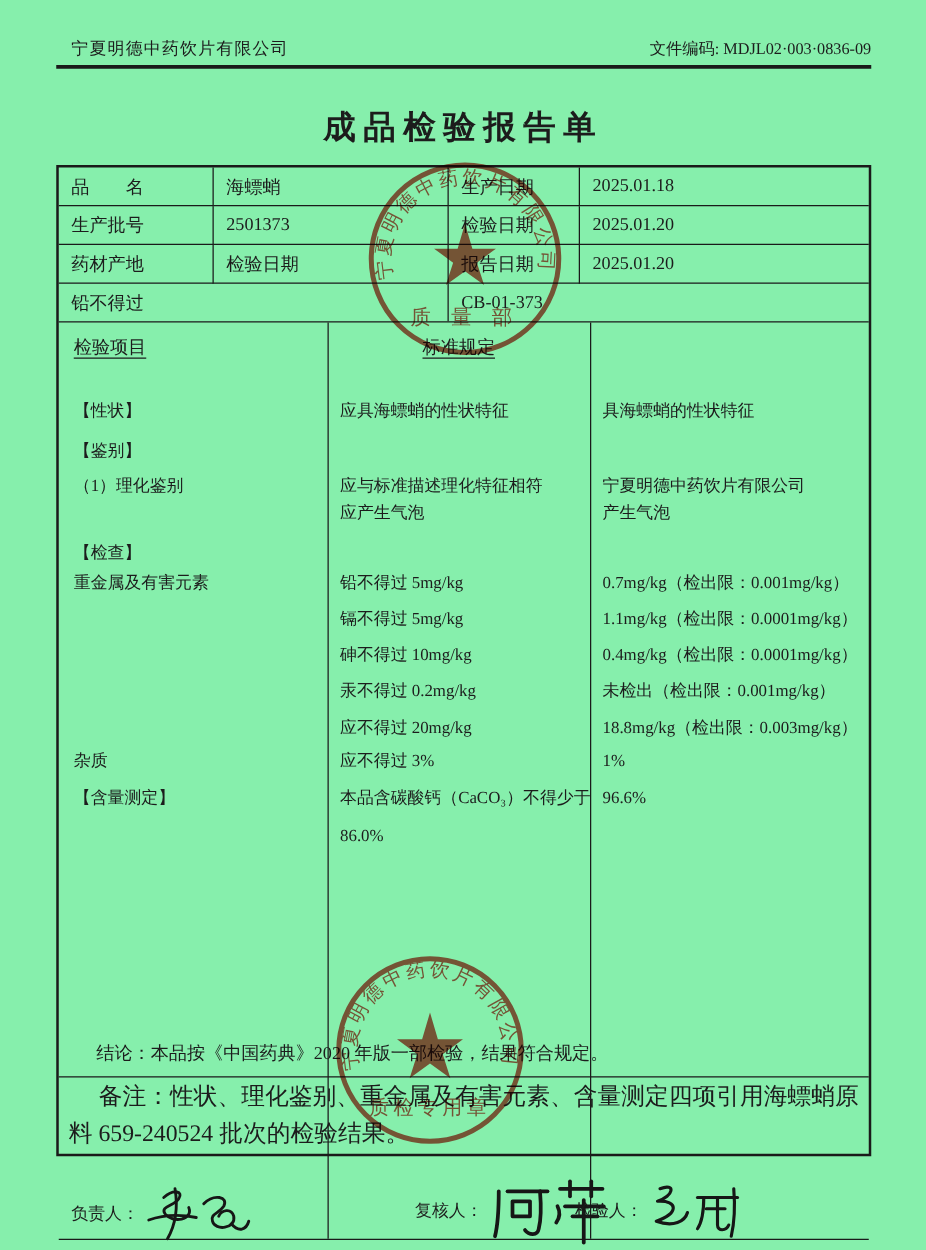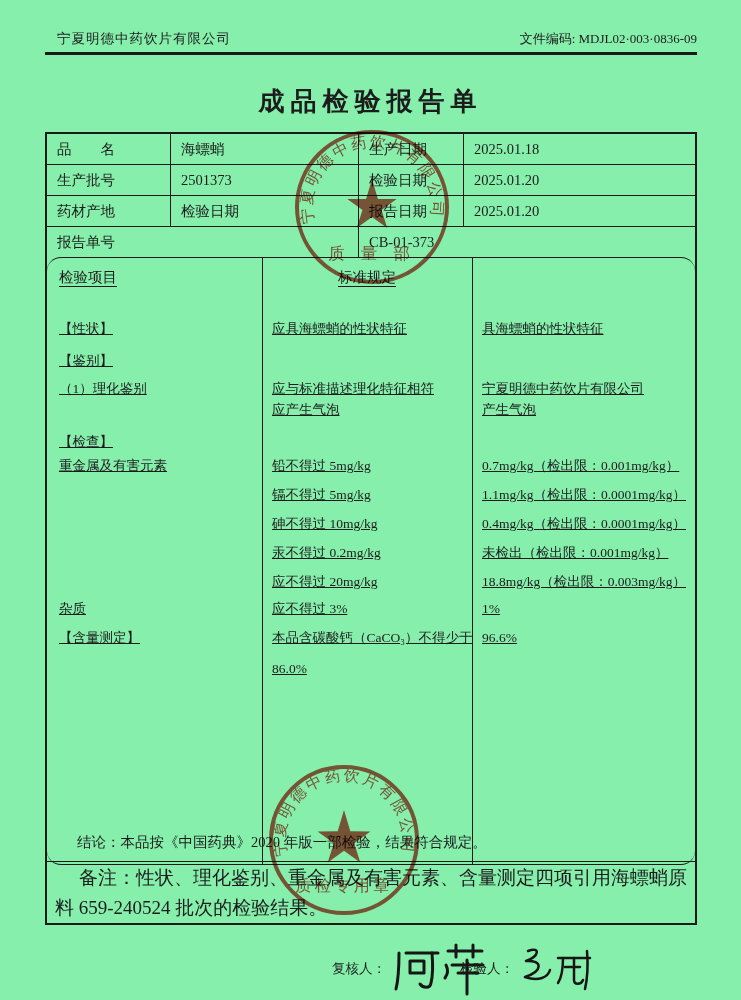--- a/index.html
+++ b/index.html
@@ -19,24 +19,24 @@
   .frame{left:45px;top:132px;width:652px;height:793px;border:2px solid #1a1a1a;box-sizing:border-box;padding-left:28px;}
   .frame .inner{position:absolute;left:0;top:0;right:0;bottom:0;}
   
   .info-row{position:absolute;left:0;width:648px;height:31px;display:grid;box-sizing:border-box;}
   .info-row.r{grid-template-columns:124px 188px 105px 1fr;}
   .info-row.span{grid-template-columns:312px 1fr;}
   .cell{box-sizing:border-box;border-right:1px solid #1a1a1a;border-bottom:1px solid #1a1a1a;
         display:flex;align-items:center;padding:0 10px;font-size:14.5px;white-space:nowrap;}
   .cell.last{border-right:none;}
   
-  .main-table{position:absolute;left:0;top:123px;width:648px;height:608px;border-bottom:1px solid #1a1a1a;box-sizing:border-box;border-radius:14px;}
+  .main-table{position:absolute;left:0;top:123px;width:648px;height:735px;border-bottom:1px solid #1a1a1a;box-sizing:border-box;}
   .vline{position:absolute;top:0;bottom:0;width:1px;background:#1a1a1a;}
   .col-h{position:absolute;top:10px;font-size:14.5px;text-decoration:underline;text-underline-offset:4px;}
-  .line-cell{position:absolute;font-size:13.5px;white-space:nowrap;line-height:17px;text-decoration:underline;}
+  .line-cell{position:absolute;font-size:13.5px;white-space:nowrap;line-height:17px;}
   
   .concl{position:absolute;left:0;top:690px;width:648px;height:38px;border-bottom:1px solid #1a1a1a;
          box-sizing:border-box;display:flex;align-items:center;font-size:14.5px;padding-left:30px;}
   .remarks{position:absolute;left:0;top:728px;width:648px;height:61px;box-sizing:border-box;
            font-size:19px;line-height:30px;padding:1px 8px 0 8px;text-indent:24px;}
   
   .sigrow{left:45px;top:938px;width:652px;height:56px;}
   .siggroup{position:absolute;display:flex;align-items:center;}
   .siglabel{font-size:13.5px;white-space:nowrap;}
   .sig-svg{display:block;}
@@ -71,21 +71,21 @@
         <div class="cell">检验日期</div>
         <div class="cell last">2025.01.20</div>
       </div>
       <div class="info-row r" style="top:62px">
         <div class="cell">药材产地</div>
         <div class="cell">检验日期</div>
         <div class="cell">报告日期</div>
         <div class="cell last">2025.01.20</div>
       </div>
       <div class="info-row span" style="top:93px;height:30px">
-        <div class="cell" style="border-bottom:none">报告单号</div>
+        <div class="cell" style="border-bottom:none">铅不得过</div>
         <div class="cell last" style="border-bottom:none">CB-01-373</div>
       </div>
 
       <div class="main-table" style="border-top:1px solid #1a1a1a;">
         <div class="vline" style="left:215px"></div>
         <div class="vline" style="left:425px"></div>
         <div class="col-h" style="left:12px">检验项目</div>
         <div class="col-h" style="left:215px;width:210px;text-align:center">标准规定</div>
         <div>
             <div class="line-cell" style="top: 62px; left: 12px; width: 196px;">【性状】</div>
@@ -119,20 +119,32 @@
           </div>
       </div>
 
       <div class="concl">结论：本品按《中国药典》2020 年版一部检验，结果符合规定。</div>
       <div class="remarks">备注：性状、理化鉴别、重金属及有害元素、含量测定四项引用海螵蛸原料 659-240524 批次的检验结果。</div>
 
     </div>
   </div>
 
   <div class="abs sigrow">
+    <div class="siggroup" style="left:12px;top:8px">
+      <span class="siglabel">负责人：</span>
+      <svg class="sig-svg" width="92" height="50" viewBox="0 0 92 50" aria-label="李超">
+        <g class="ink" stroke-width="2.3">
+          <path d="M20 12 C28 5 36 7 32 13 C28 19 17 19 21 25 C27 33 44 30 40 20"></path>
+          <path d="M29 5 C31 17 31 31 23 45"></path>
+          <path d="M8 30 C22 25 36 26 46 28"></path>
+          <path d="M52 17 C60 9 72 11 68 19 C64 25 57 25 59 31 C61 39 78 37 76 27 C74 20 66 22 64 27"></path>
+          <path d="M74 33 C80 40 86 38 88 31"></path>
+        </g>
+      </svg>
+    </div>
     <div class="siggroup" style="left:287px;top:4px">
       <span class="siglabel">复核人：</span>
       <svg class="sig-svg" width="100" height="54" viewBox="0 0 100 54" aria-label="何萍">
         <g class="ink" stroke-width="3">
           <path d="M13 11 C13 23 13 35 10 47"></path>
           <path d="M20 11 H52"></path>
           <path d="M46 11 C47 23 47 33 45 41 C44 47 37 46 34 42"></path>
           <path d="M24 19 H38 V31 H24 Z"></path>
           <path d="M62 9 H96"></path>
           <path d="M70 3 V15"></path>

